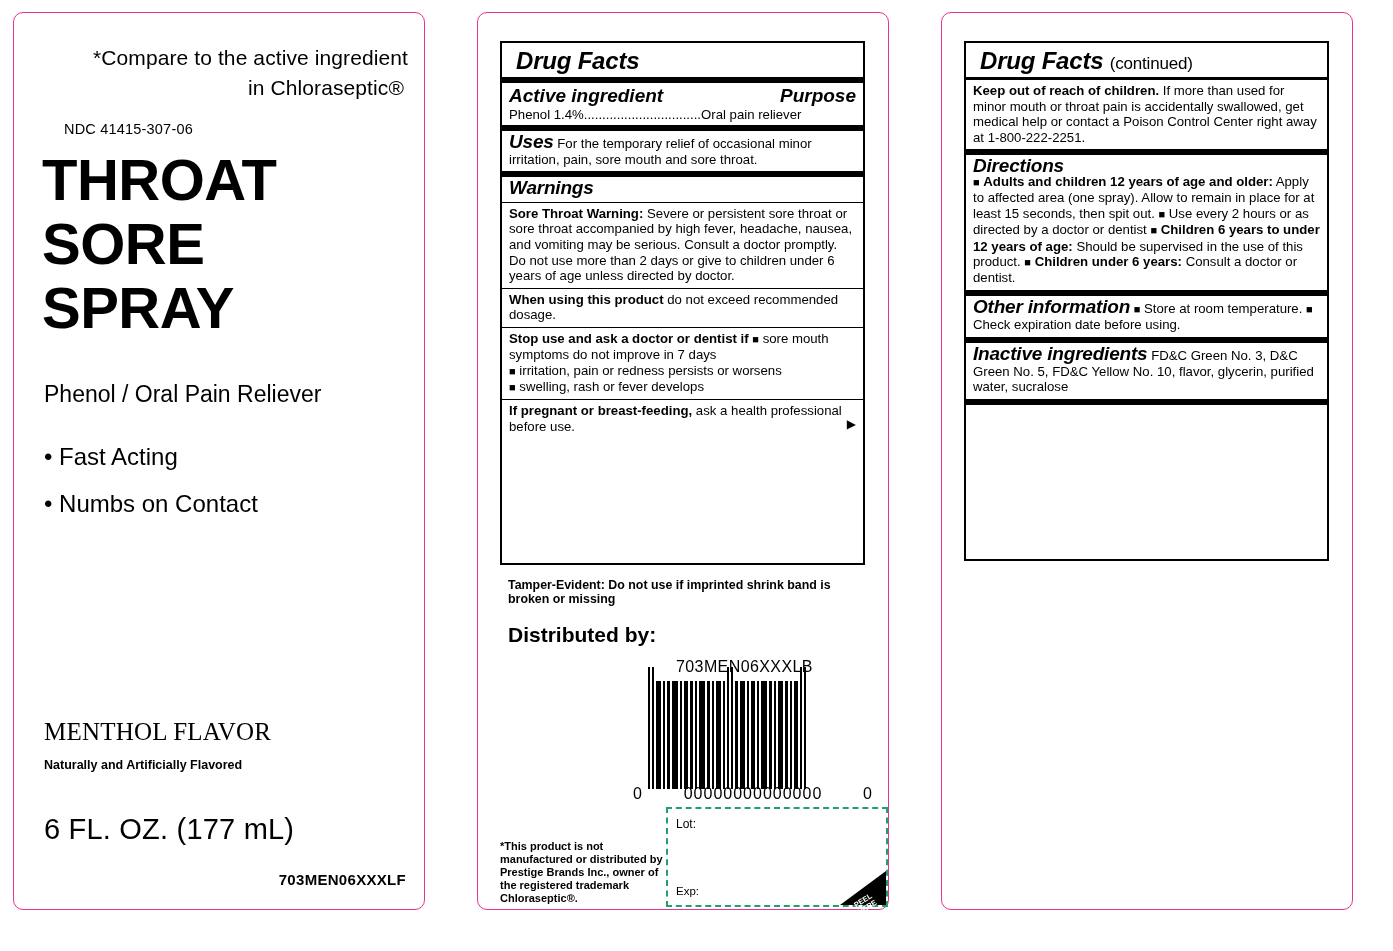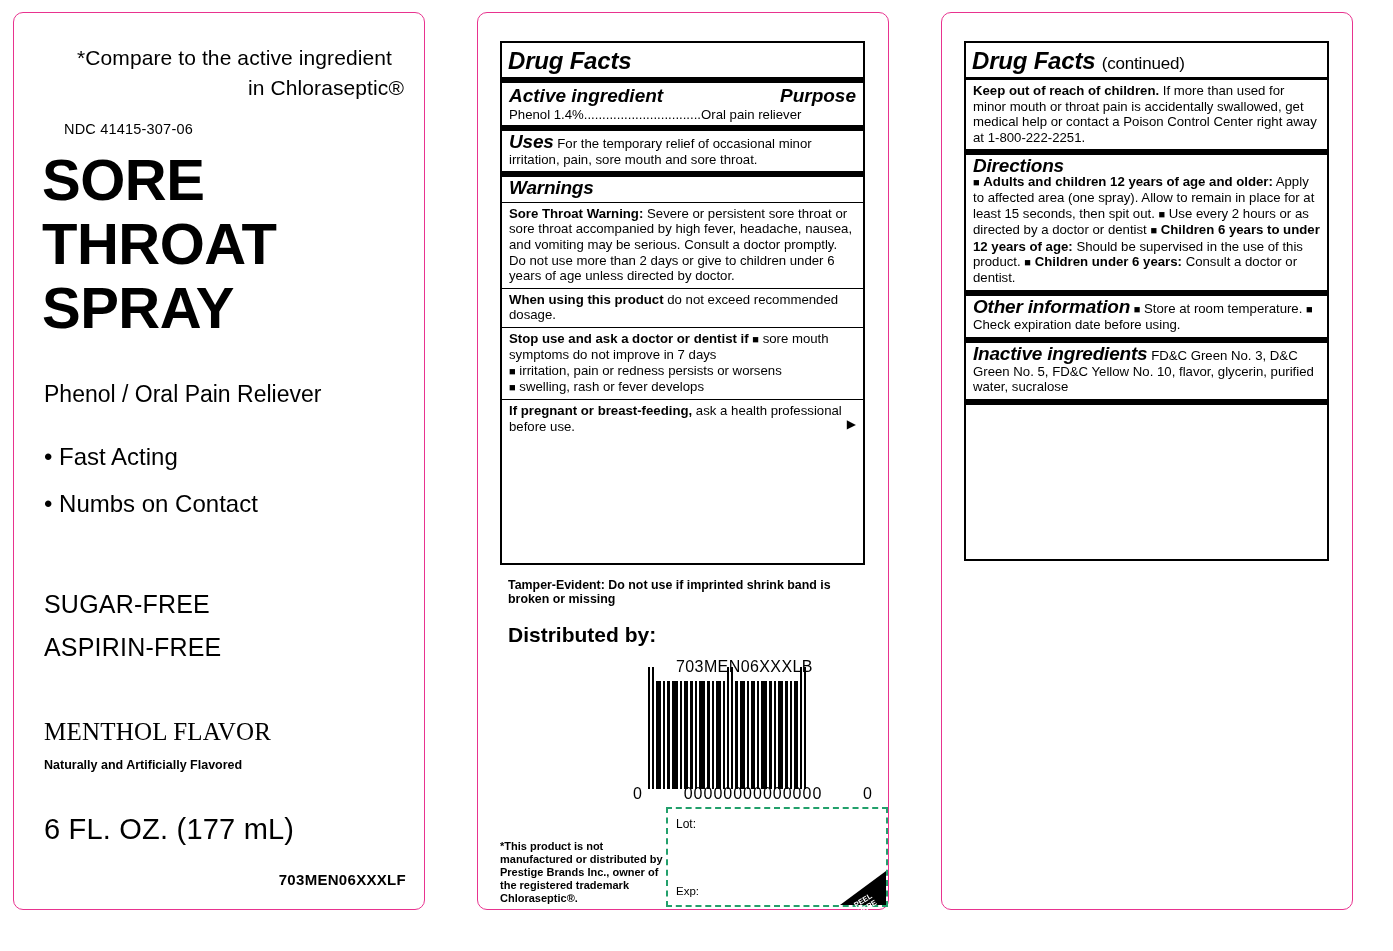--- a/index.html
+++ b/index.html
@@ -36,21 +36,21 @@
 
   
   .compare {
     position: absolute;
     left: 14px; top: 30px; width: 380px;
     text-align: right;
     font-size: 21px;
     line-height: 30px;
     letter-spacing: .1px;
   }
-  .compare .l1 { display: block; text-align: center; margin-left: 33px; }
+  .compare .l1 { display: block; text-align: right; margin-left: 33px; }
   .compare .l2 { display: block; text-align: right; padding-right: 4px;}
   .ndc {
     position: absolute;
     left: 50px; top: 108px;
     font-size: 14.5px;
     letter-spacing: .2px;
   }
   .product-name {
     position: absolute;
     left: 28px; top: 135px;
@@ -112,21 +112,21 @@
     background: #fff;
     padding: 0;
   }
   #df-main { left: 22px; top: 28px; width: 365px; height: 524px; }
   #df-cont { left: 22px; top: 28px; width: 365px; height: 520px; }
 
   .df-title {
     font-size: 24px;
     font-weight: bold;
     font-style: italic;
-    padding: 4px 6px 2px 6px;
+    padding: 4px 6px 2px 14px;
     letter-spacing: -0.2px;
   }
   .df-title .cont-note {
     font-style: normal;
     font-weight: normal;
     font-size: 17px;
   }
   .rule-thick { border-top: 6px solid #000; }
   .rule-med   { border-top: 3px solid #000; }
   .rule-thin  { border-top: 1px solid #000; }
@@ -245,36 +245,32 @@
   <div class="panel" id="panel-front">
 
     <div class="compare">
       <span class="l1">*Compare to the active ingredient</span>
       <span class="l2">in Chloraseptic®</span>
     </div>
 
     <div class="ndc">NDC 41415-307-06</div>
 
     <div class="product-name">
+      <div>THROAT</div>
       <div>SORE</div>
-      <div>THROAT</div>
       <div>SPRAY</div>
     </div>
 
     <div class="subtitle">Phenol / Oral Pain Reliever</div>
 
     <div class="bullets">
       <div>• Fast Acting</div>
       <div>• Numbs on Contact</div>
     </div>
 
-    <div class="free-claims">
-      <div>SUGAR-FREE</div>
-      <div>ASPIRIN-FREE</div>
-    </div>
 
     <div class="flavor">MENTHOL FLAVOR</div>
     <div class="flavor-sub">Naturally and Artificially Flavored</div>
 
     <div class="netqty">6 FL. OZ. (177 mL)</div>
     <div class="front-code">703MEN06XXXLF</div>
   </div>
 
   <div class="panel" id="panel-facts">
 

